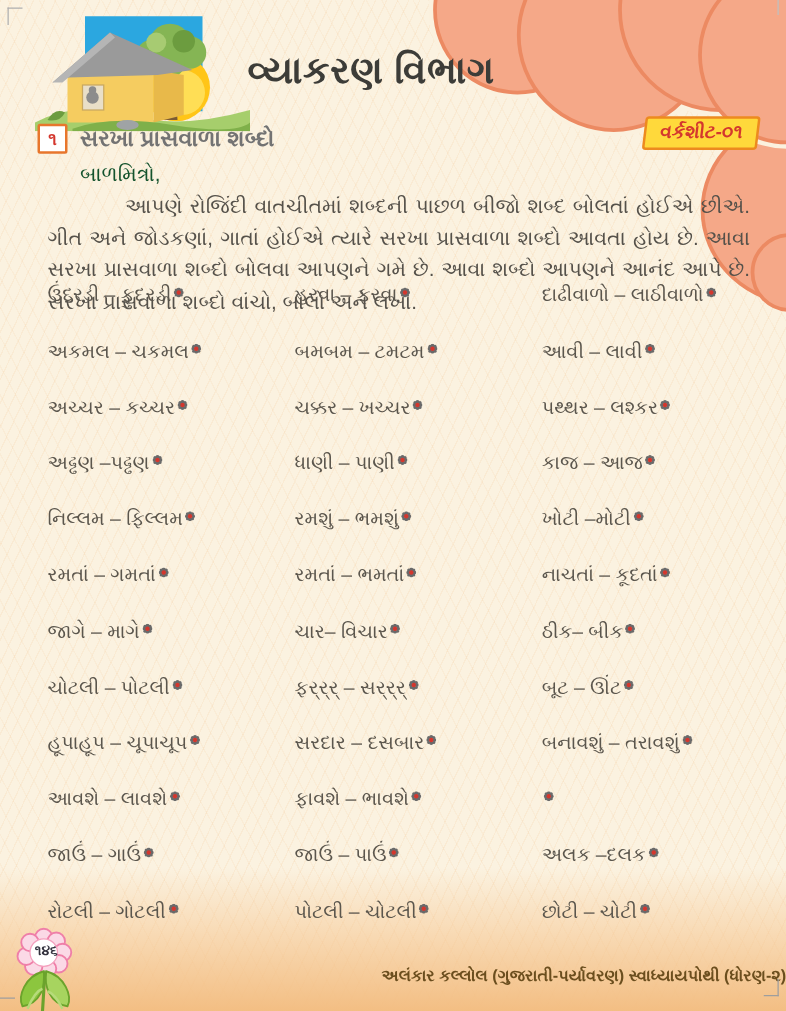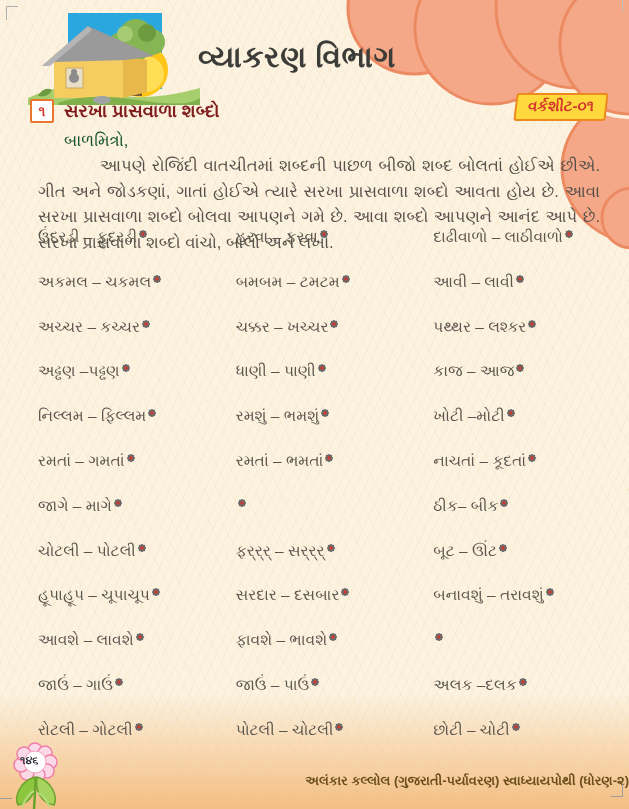--- a/index.html
+++ b/index.html
@@ -29,21 +29,21 @@
     background:#FFD93B; border:2.5px solid #ED8A1F; border-radius:3px;
     padding:2px 11px 4px; transform:skewX(-7deg);
     font-size:15px; font-weight:bold; color:#D4372E;
   }
   .section-head { position:absolute; top:99px; left:30px; z-index:2; display:flex; align-items:center; }
   .section-num {
     width:24px; height:24px; background:#FFFFFF; border:2px solid #E8762C;
     border-radius:2px; display:flex; align-items:center; justify-content:center;
     font-size:14px; font-weight:bold; color:#D4372E; box-shadow:0 0 0 1px #fff inset;
   }
-  .section-title { margin-left:10px; font-size:18px; font-weight:bold; color:#7f1d1d; }
+  .section-title { margin-left:10px; font-size:18px; font-weight:bold; color:#737373; }
   .salutation { position:absolute; top:131px; left:64px; z-index:2; font-size:16.5px; color:#14532d; }
   .intro {
     position:absolute; top:153px; left:38px; width:562px; z-index:2;
     font-size:16.5px; line-height:1.56; text-align:justify; text-indent:62px; color:#55514A;
   }
   .word-grid {
     position:absolute; top:228px; left:38px; right:34px; z-index:2;
     display:grid; grid-template-columns:repeat(3,1fr); column-gap:36px;
     grid-auto-rows:44.8px;
   }
@@ -57,21 +57,21 @@
     position:absolute; left:0; right:0; bottom:0; height:115px; z-index:1;
     background:linear-gradient(to bottom, rgba(246,199,146,0) 0%, rgba(246,199,146,0.55) 45%, #F3BE83 100%);
   }
   .footer-text {
     position:absolute; bottom:20px; left:0; right:0; z-index:2;
     text-align:right; font-size:13px; font-weight:bold; color:#6B4E1E;
   }
   .page-flower { position:absolute; left:8px; bottom:0; z-index:3; }
   .page-num {
     position:absolute; left:20px; bottom:42px; width:34px; z-index:4;
-    font-size:11px; font-weight:bold; color:#33323E;
+    text-align:center; font-size:11px; font-weight:bold; color:#33323E;
   }
   .crop { position:absolute; z-index:4; pointer-events:none; }
   .crop.tl { top:6px;  left:6px;  width:12px; height:14px; border-left:1.5px solid #AFAFAF; border-top:1.5px solid #AFAFAF; }
   .crop.tr { top:0;    right:6px; width:12px; height:12px; border-right:1.5px solid #BFBFBF; }
   .crop.bl { bottom:10px; left:0;  width:12px; height:12px; border-bottom:1.5px solid #9E9E9E; }
   .crop.br { bottom:12px; right:6px; width:12px; height:14px; border-right:1.5px solid #9E9E9E; border-bottom:1.5px solid #9E9E9E; }
 </style>
 </head>
 <body>
 
@@ -434,20 +434,21 @@
           <circle cx="5" cy="8" r="2" fill="#6a6a6a"></circle>
           <circle cx="2.5" cy="2.5" r="1.6" fill="#6a6a6a"></circle>
           <circle cx="7.5" cy="2.5" r="1.6" fill="#6a6a6a"></circle>
           <circle cx="2.5" cy="7.5" r="1.6" fill="#6a6a6a"></circle>
           <circle cx="7.5" cy="7.5" r="1.6" fill="#6a6a6a"></circle>
           <circle cx="5" cy="5" r="2.2" fill="#D4372E"></circle>
         </svg>
       </div>
     </div>
     <div class="cell">
+      <div class="word">ચાર– વિચાર</div>
       <div class="rule blue">
         <svg class="bullet" viewBox="0 0 10 10">
           <circle cx="5" cy="2" r="2" fill="#6a6a6a"></circle>
           <circle cx="2" cy="5" r="2" fill="#6a6a6a"></circle>
           <circle cx="8" cy="5" r="2" fill="#6a6a6a"></circle>
           <circle cx="5" cy="8" r="2" fill="#6a6a6a"></circle>
           <circle cx="2.5" cy="2.5" r="1.6" fill="#6a6a6a"></circle>
           <circle cx="7.5" cy="2.5" r="1.6" fill="#6a6a6a"></circle>
           <circle cx="2.5" cy="7.5" r="1.6" fill="#6a6a6a"></circle>
           <circle cx="7.5" cy="7.5" r="1.6" fill="#6a6a6a"></circle>

